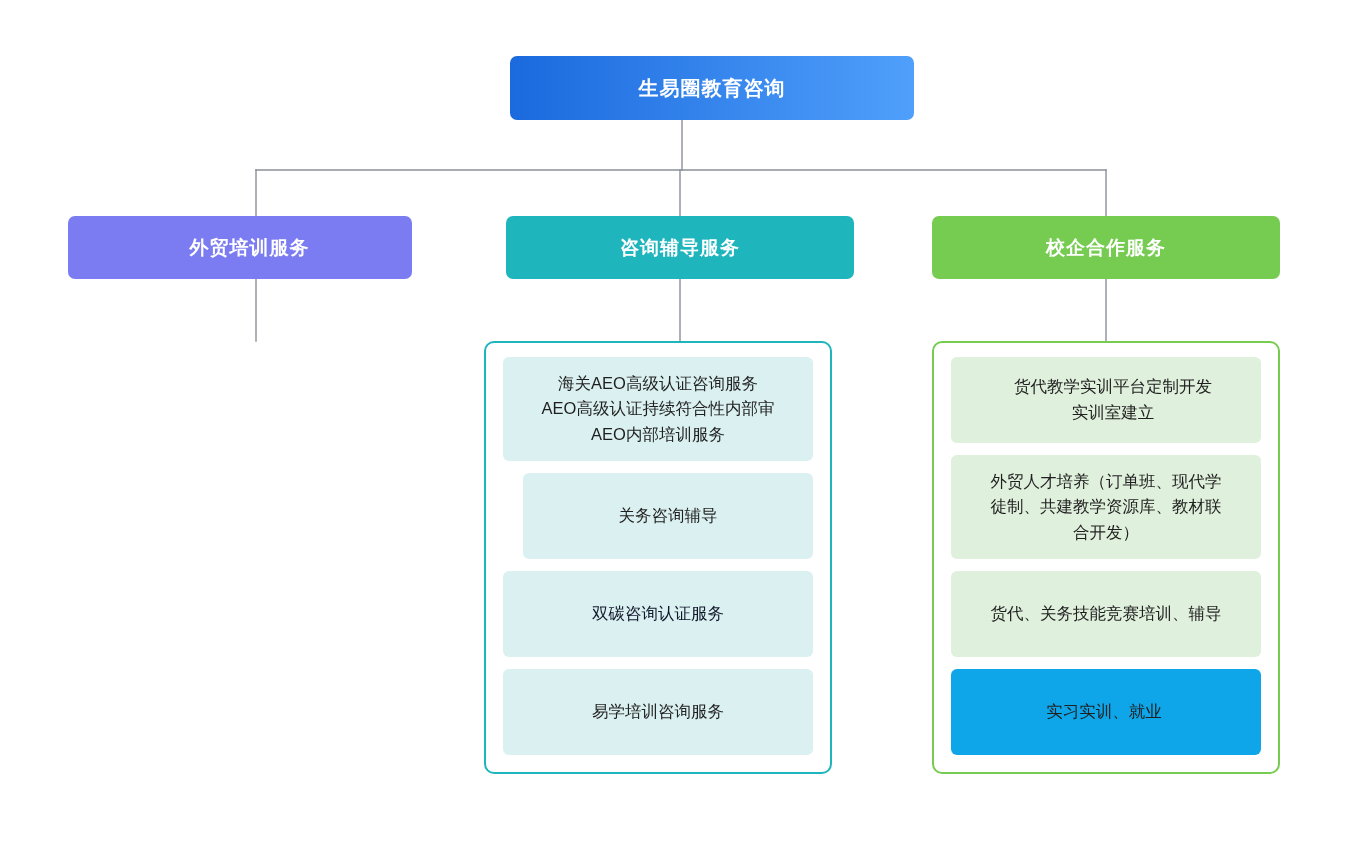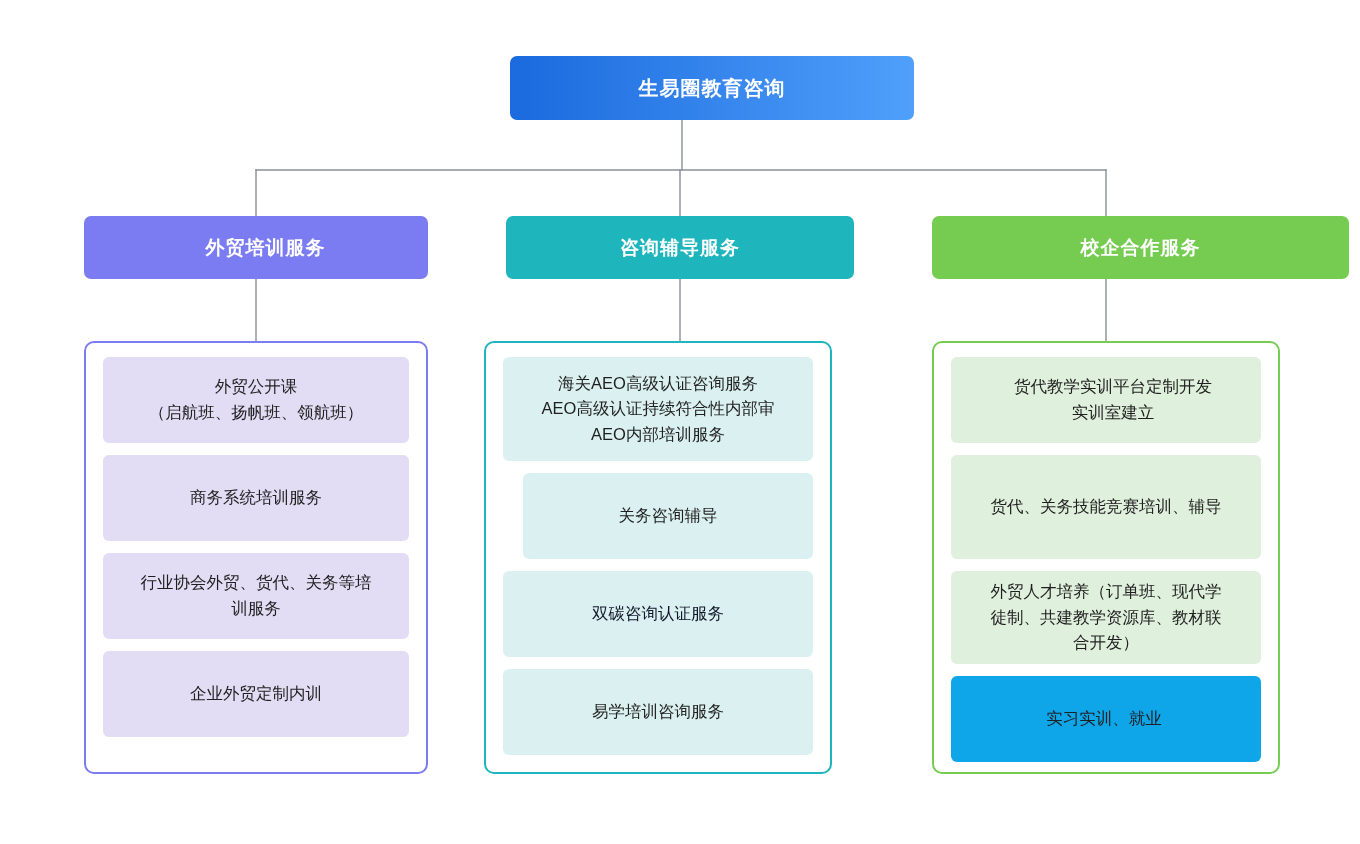--- a/index.html
+++ b/index.html
@@ -129,50 +129,42 @@
         <line x1="680" y1="279" x2="680" y2="341" stroke="#8a8f99" stroke-width="1.4"></line>
         <line x1="1106" y1="170" x2="1106" y2="216" stroke="#8a8f99" stroke-width="1.4"></line>
         <line x1="1106" y1="279" x2="1106" y2="341" stroke="#8a8f99" stroke-width="1.4"></line>
       </g>
   </svg>
 
   <div class="root-node" style="left: 510px; top: 56px; width: 404px; height: 64px; background: linear-gradient(90deg, rgb(27, 106, 222), rgb(79, 159, 251)); color: rgb(255, 255, 255);">
     <span>生易圈教育咨询</span>
   </div>
 
-  <div class="cat-header" style="left: 84px; width: 344px; background: rgb(123, 123, 242); padding-left: 19px;">
+  <div class="cat-header" style="left: 68px; width: 344px; background: rgb(123, 123, 242); padding-left: 19px;">
     <span>外贸培训服务</span>
-  </div>
-  <div class="cat-container col-0" style="left: 84px; width: 344px; border-color: rgb(123, 123, 242);">
-    <div class="leaf-item" style="background: rgb(226, 221, 245); color: rgb(31, 31, 31);">外贸公开课
-（启航班、扬帆班、领航班）</div>
-    <div class="leaf-item" style="background: rgb(226, 221, 245); color: rgb(31, 31, 31);">商务系统培训服务</div>
-    <div class="leaf-item" style="background: rgb(226, 221, 245); color: rgb(31, 31, 31);">行业协会外贸、货代、关务等培
-训服务</div>
-    <div class="leaf-item" style="background: rgb(226, 221, 245); color: rgb(31, 31, 31);">企业外贸定制内训</div>
   </div>
 
   <div class="cat-header" style="left: 506px; width: 348px; background: rgb(31, 181, 189);">
     <span>咨询辅导服务</span>
   </div>
   <div class="cat-container col-1" style="left: 484px; width: 348px; border-color: rgb(31, 181, 189);">
     <div class="leaf-item" style="background: rgb(219, 240, 240); color: rgb(31, 31, 31);">海关AEO高级认证咨询服务
 AEO高级认证持续符合性内部审
 AEO内部培训服务</div>
     <div class="leaf-item" style="background: rgb(219, 240, 240); color: rgb(31, 31, 31); margin-left: 20px;">关务咨询辅导</div>
     <div class="leaf-item" style="background: rgb(219, 240, 240); color: #0f172a;">双碳咨询认证服务</div>
     <div class="leaf-item" style="background: rgb(219, 240, 240); color: rgb(31, 31, 31);">易学培训咨询服务</div>
   </div>
 
-  <div class="cat-header" style="left: 932px; width: 417px; background: rgb(118, 204, 81);">
+  <div class="cat-header" style="left: 932px; width: 348px; background: rgb(118, 204, 81);">
     <span>校企合作服务</span>
   </div>
   <div class="cat-container col-2" style="left: 932px; width: 348px; border-color: rgb(118, 204, 81);">
     <div class="leaf-item" style="background: rgb(223, 240, 220); color: rgb(31, 31, 31);">货代教学实训平台定制开发
 实训室建立</div>
-    <div class="leaf-item" style="background: rgb(223, 240, 220); color: rgb(31, 31, 31);">货代、关务技能竞赛培训、辅导</div>
     <div class="leaf-item" style="background: rgb(223, 240, 220); color: rgb(31, 31, 31);">外贸人才培养（订单班、现代学
 徒制、共建教学资源库、教材联
 合开发）</div>
+    <div class="leaf-item" style="background: rgb(223, 240, 220); color: rgb(31, 31, 31);">货代、关务技能竞赛培训、辅导</div>
     <div class="leaf-item" style="background: #0ea5e9; color: rgb(31, 31, 31); padding-left: 8px;">实习实训、就业</div>
   </div>
 
 </div>
 
 </body></html>

